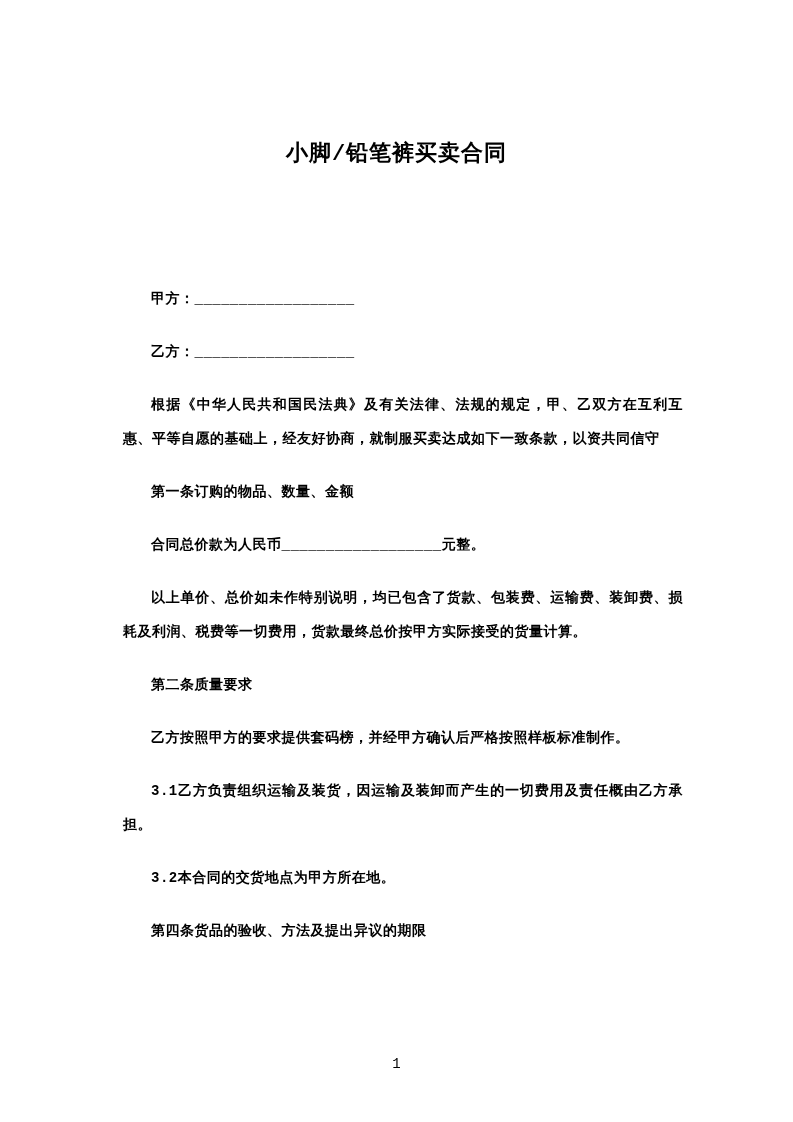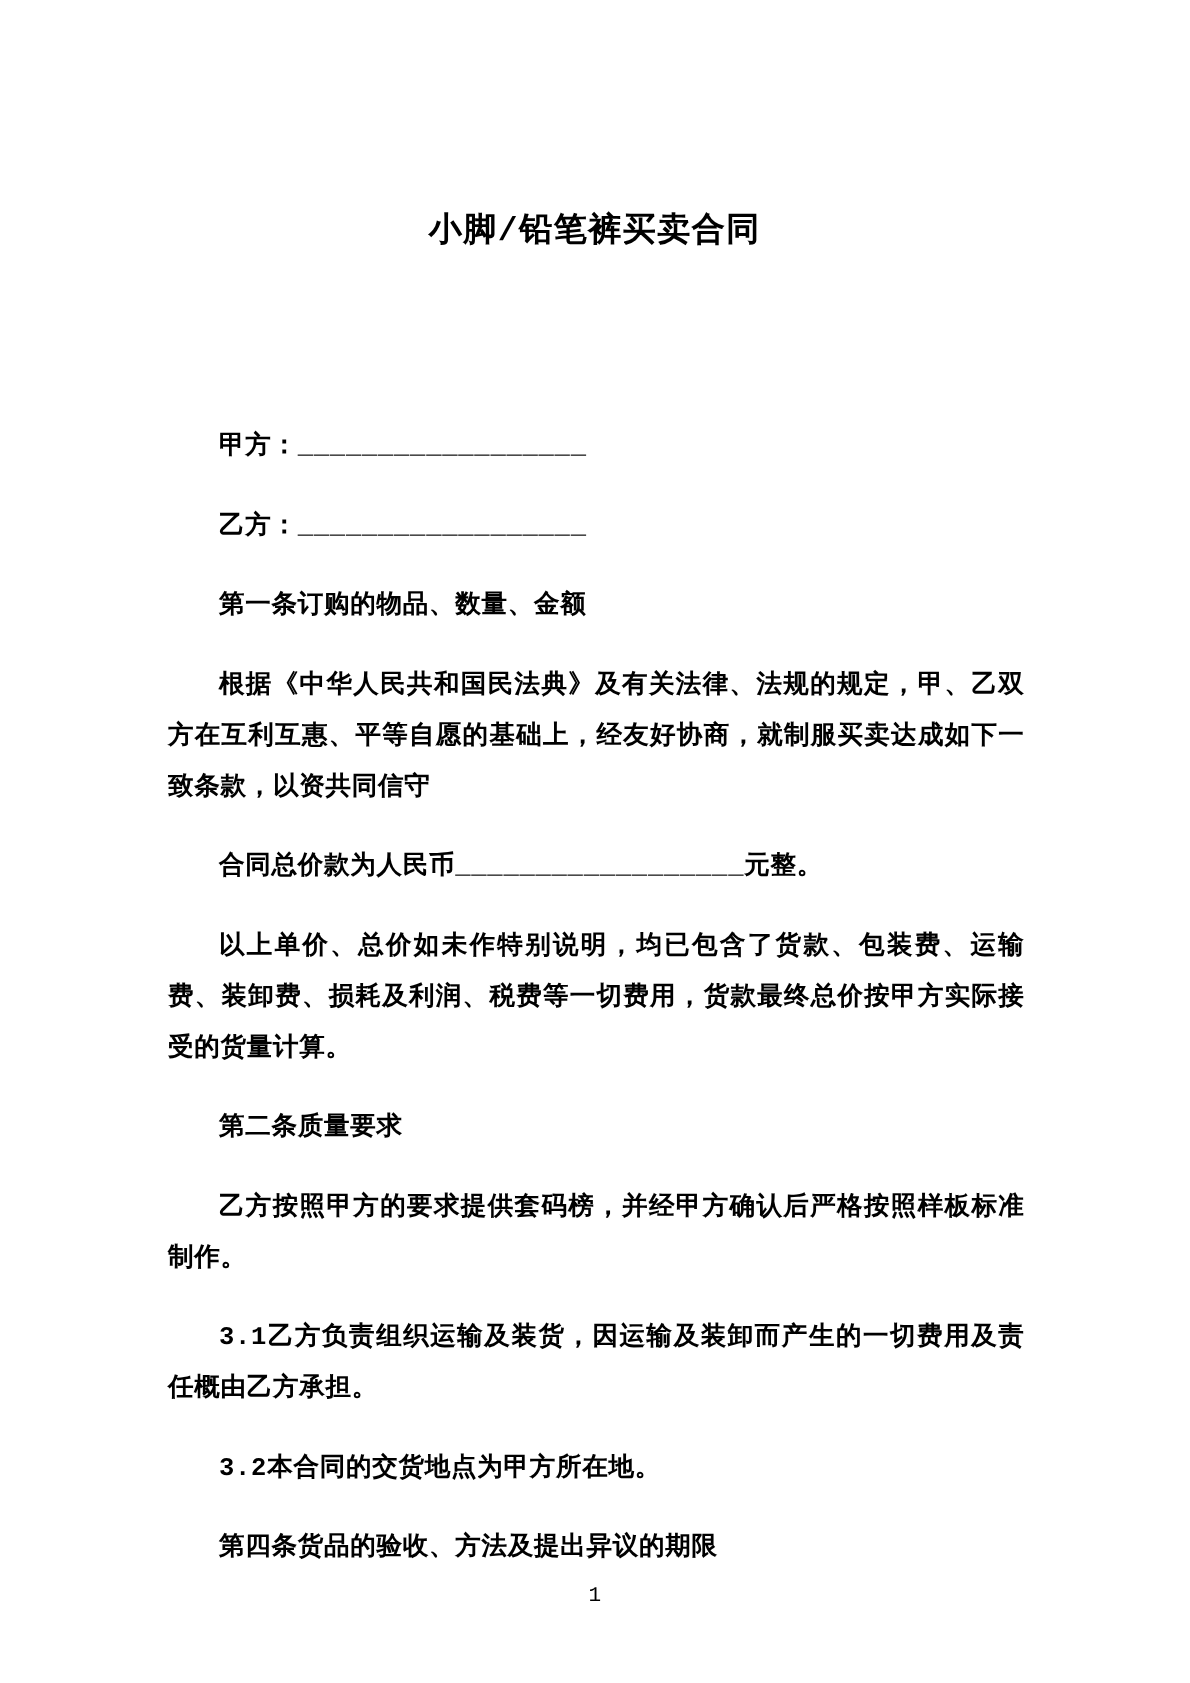--- a/index.html
+++ b/index.html
@@ -21,22 +21,22 @@
   }
   .doc-title {
     margin: 0 0 112px 0;
     font-size: 22px;
     line-height: 30px;
     font-weight: 700;
     text-align: center;
     letter-spacing: 1px;
   }
   .para {
-    margin: 0 0 19px 2px;
-    font-size: 17px;
+    margin: 0 0 19px 13px;
+    font-size: 14px;
     line-height: 34px;
     font-weight: 700;
     text-indent: 2em;
     text-align: justify;
     letter-spacing: 0.5px;
     word-break: break-all;
   }
   .para.heading {
     font-weight: 700;
     text-align: left;
@@ -56,23 +56,23 @@
 <body>
 
 <div class="page">
 
   <h1 class="doc-title">小脚/铅笔裤买卖合同</h1>
 
   <p class="para">甲方：__________________</p>
 
   <p class="para">乙方：__________________</p>
 
+  <p class="para">根据《中华人民共和国民法典》及有关法律、法规的规定，甲、乙双方在互利互惠、平等自愿的基础上，经友好协商，就制服买卖达成如下一致条款，以资共同信守</p>
+
   <p class="para heading">第一条订购的物品、数量、金额</p>
-
-  <p class="para">根据《中华人民共和国民法典》及有关法律、法规的规定，甲、乙双方在互利互惠、平等自愿的基础上，经友好协商，就制服买卖达成如下一致条款，以资共同信守</p>
 
   <p class="para">合同总价款为人民币__________________元整。</p>
 
   <p class="para">以上单价、总价如未作特别说明，均已包含了货款、包装费、运输费、装卸费、损耗及利润、税费等一切费用，货款最终总价按甲方实际接受的货量计算。</p>
 
   <p class="para heading">第二条质量要求</p>
 
   <p class="para">乙方按照甲方的要求提供套码榜，并经甲方确认后严格按照样板标准制作。</p>
 
 

